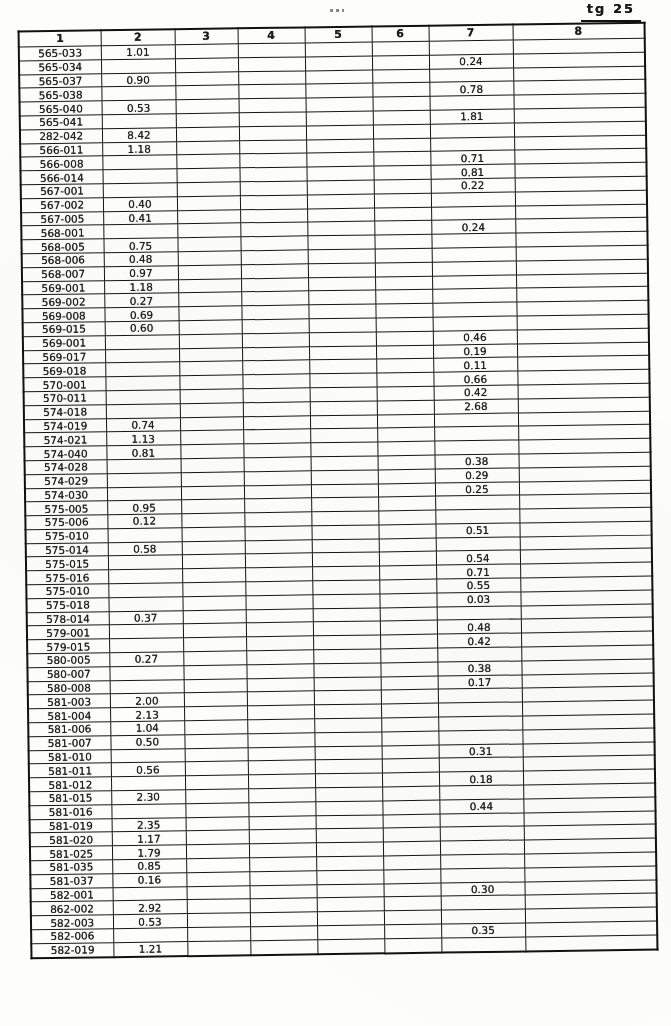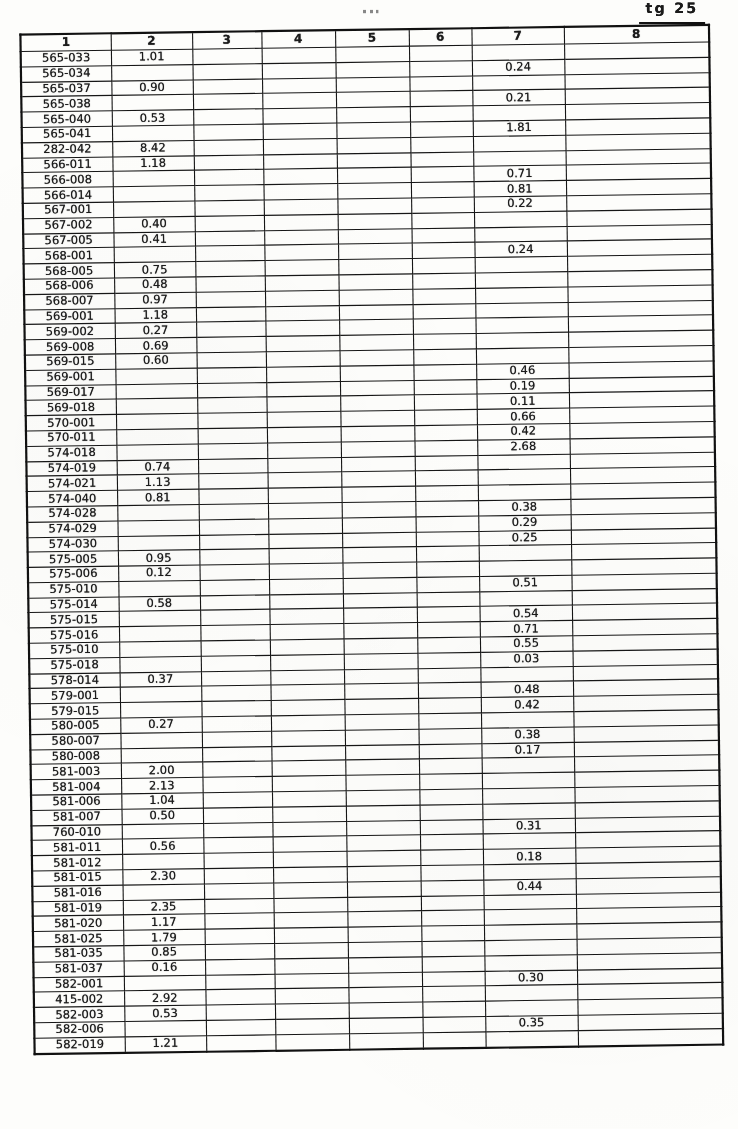--- a/index.html
+++ b/index.html
@@ -149,21 +149,21 @@
           <td></td>
           <td></td>
         </tr>
         <tr>
           <td>565-038</td>
           <td></td>
           <td></td>
           <td></td>
           <td></td>
           <td></td>
-          <td>0.21</td>
+          <td>0.78</td>
           <td></td>
         </tr>
         <tr>
           <td>565-040</td>
           <td>0.53</td>
           <td></td>
           <td></td>
           <td></td>
           <td></td>
           <td></td>
@@ -623,21 +623,21 @@
           <td>581-007</td>
           <td>0.50</td>
           <td></td>
           <td></td>
           <td></td>
           <td></td>
           <td></td>
           <td></td>
         </tr>
         <tr>
-          <td>760-010</td>
+          <td>581-010</td>
           <td></td>
           <td></td>
           <td></td>
           <td></td>
           <td></td>
           <td>0.31</td>
           <td></td>
         </tr>
         <tr>
           <td>581-011</td>
@@ -733,21 +733,21 @@
           <td>582-001</td>
           <td></td>
           <td></td>
           <td></td>
           <td></td>
           <td></td>
           <td>0.30</td>
           <td></td>
         </tr>
         <tr>
-          <td>415-002</td>
+          <td>862-002</td>
           <td>2.92</td>
           <td></td>
           <td></td>
           <td></td>
           <td></td>
           <td></td>
           <td></td>
         </tr>
         <tr>
           <td>582-003</td>

